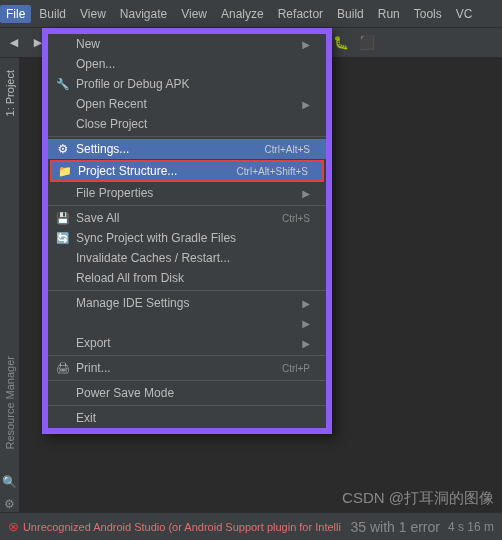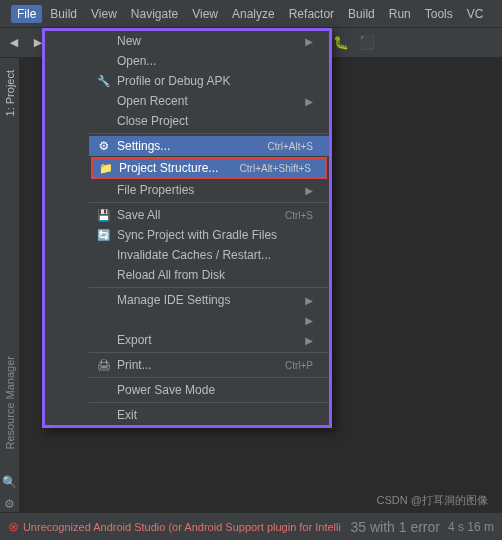--- a/index.html
+++ b/index.html
@@ -14,21 +14,21 @@
       position: relative;
     }
 
     
     .top-bar {
       height: 28px;
       background: #3c3f41;
       display: flex;
       align-items: center;
       border-bottom: 1px solid #2b2b2b;
-      padding: 0 11px;
+      padding: 0 0;
     }
 
     .menu-bar {
       display: flex;
       align-items: center;
       gap: 2px;
     }
 
     .menu-item {
       padding: 2px 6px;
@@ -98,28 +98,27 @@
       display: flex;
       align-items: center;
       justify-content: center;
       font-size: 10px;
       cursor: pointer;
     }
 
     
     .file-menu {
       background: #3c3f41;
-      border: 3px solid #8b5cf6;
+      border: 6px solid #8b5cf6;
       min-width: 290px;
       box-shadow: 4px 4px 10px rgba(0,0,0,0.5);
       position: absolute;
       top: 28px;
       left: 42px;
       z-index: 200;
-      padding-left: 44px;
     }
 
     .file-menu-item {
       display: flex;
       align-items: center;
       padding: 3px 16px 3px 28px;
       color: #bbbbbb;
       cursor: pointer;
       position: relative;
       min-height: 20px;
@@ -192,23 +191,23 @@
     }
 
     .error-icon {
       color: #e04040;
       font-size: 13px;
     }
 
     .watermark {
       position: absolute;
       bottom: 32px;
-      right: 14px;
+      right: 8px;
       color: #888888;
-      font-size: 11px;
+      font-size: 15px;
       text-align: center;
     }
 
     
     .project-tab-vertical {
       position: absolute;
       top: 58px;
       left: 0;
       width: 20px;
       background: #3c3f41;

